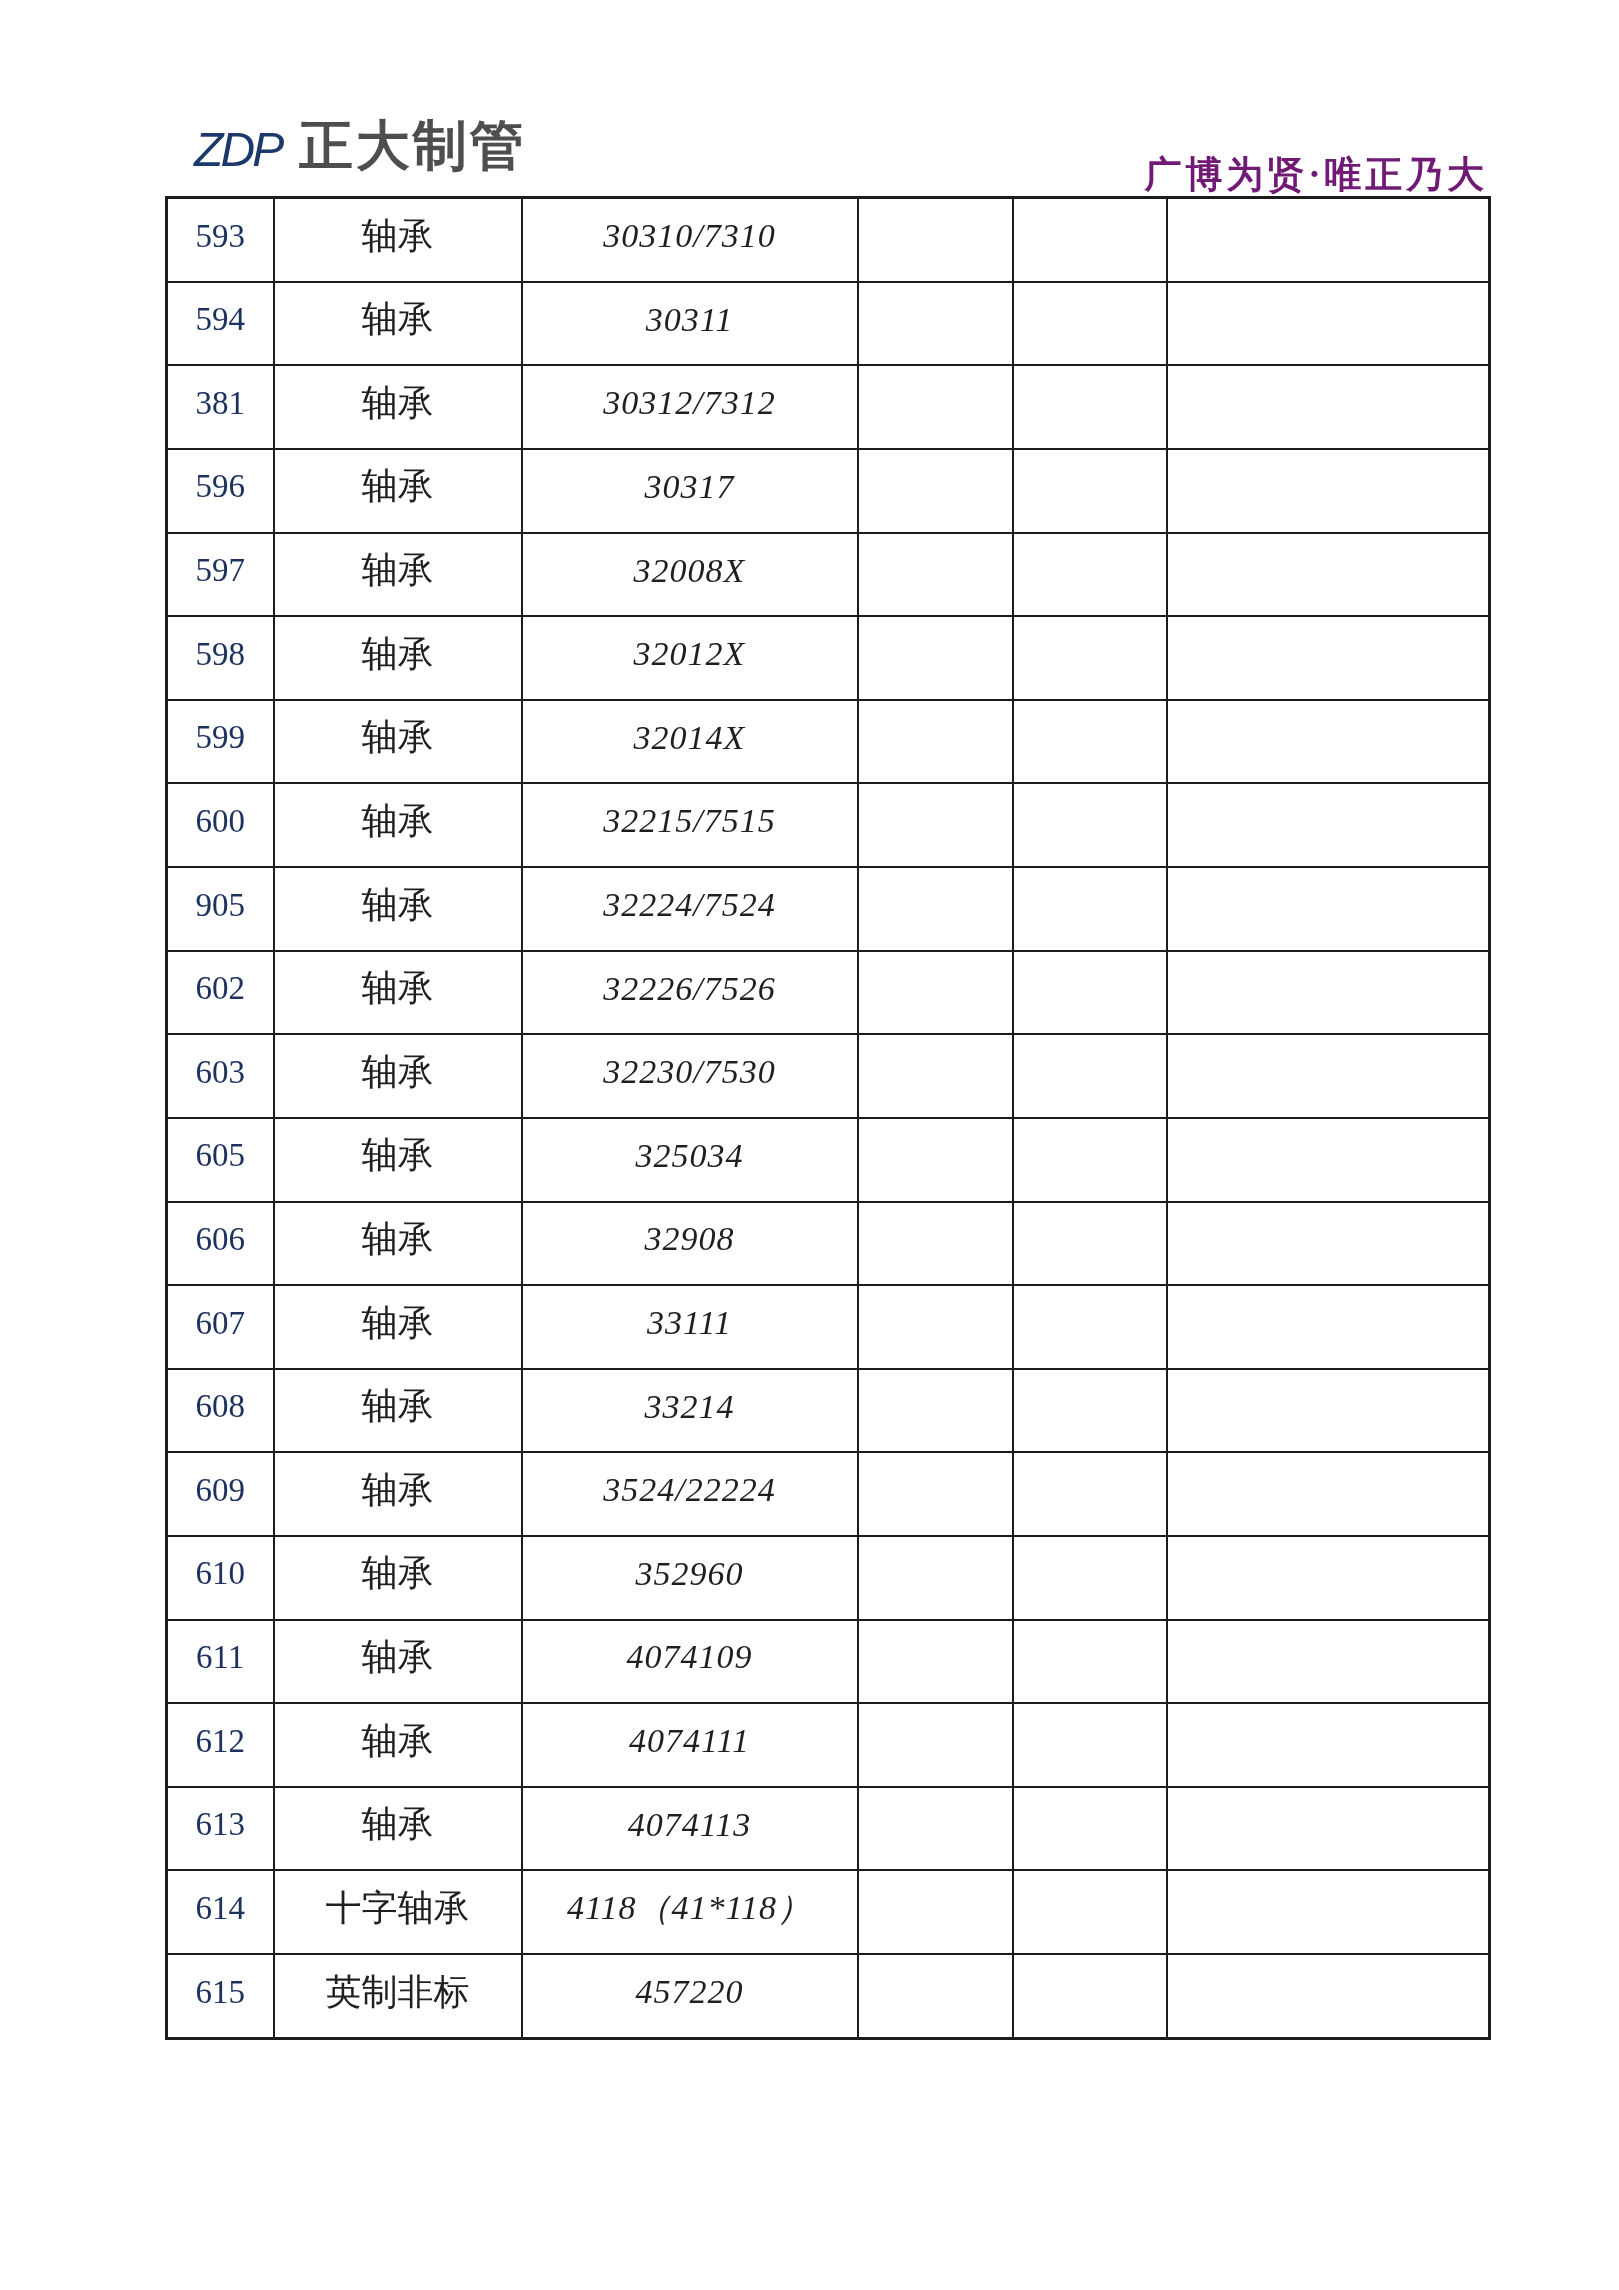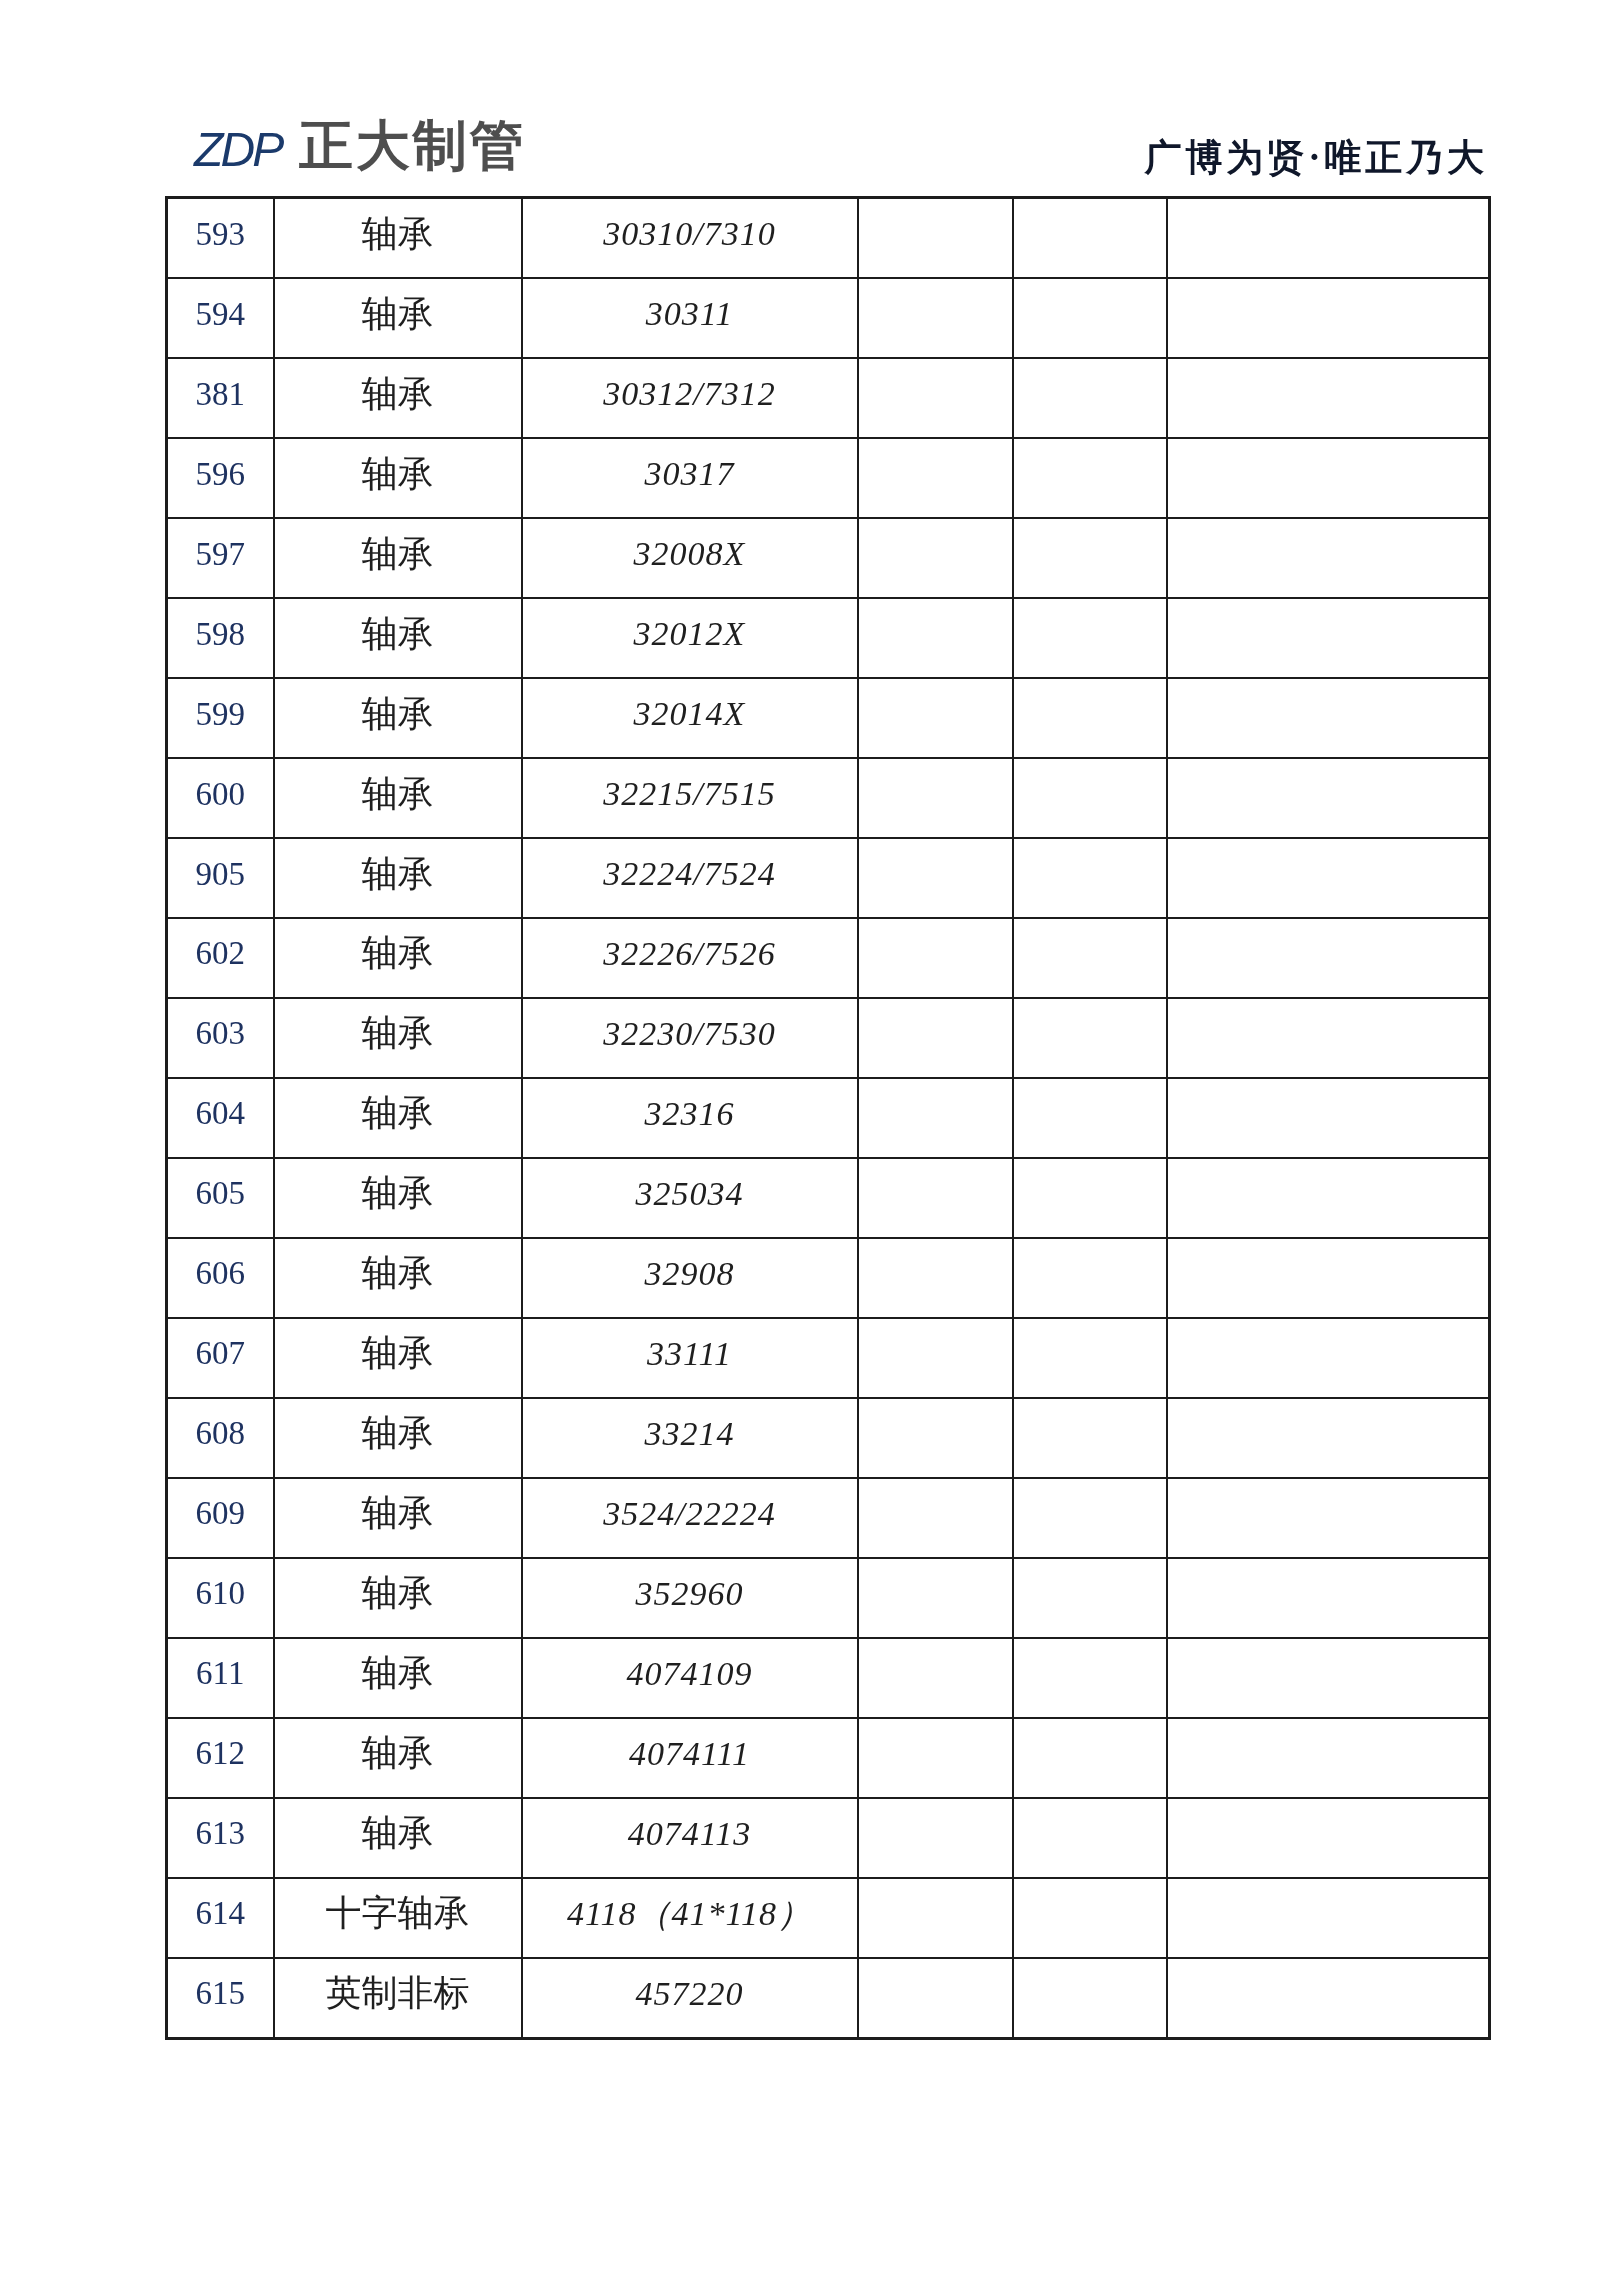--- a/index.html
+++ b/index.html
@@ -36,26 +36,26 @@
     font-family:"Liberation Sans","DejaVu Sans",sans-serif;
     font-weight:700;
     font-size:54px;
     color:#4e4e4e;
     letter-spacing:2.9px;
     line-height:1;
     padding-bottom:2px;
   }
   .slogan {
     position:absolute;
-    top:139px;
+    top:156px;
     right:131px;
     font-family:"Liberation Serif","DejaVu Serif",serif;
     font-weight:bold;
     font-size:37px;
-    color:#0f172a;
+    color:#701a75;
     letter-spacing:3.9px;
     line-height:1;
     margin-left:19px;
   }
 
   
   .doc-table-wrap {
     position:absolute;
     left:165px;
     top:196px;
@@ -204,28 +204,20 @@
           </tr>
           <tr>
             <td class="cell-no">603</td>
             <td class="cell-name">轴承</td>
             <td class="cell-model">32230/7530</td>
             <td class="cell-empty"></td>
             <td class="cell-empty"></td>
             <td class="cell-empty"></td>
           </tr>
           <tr>
-            <td class="cell-no">604</td>
-            <td class="cell-name">轴承</td>
-            <td class="cell-model">32316</td>
-            <td class="cell-empty"></td>
-            <td class="cell-empty"></td>
-            <td class="cell-empty"></td>
-          </tr>
-          <tr>
             <td class="cell-no">605</td>
             <td class="cell-name">轴承</td>
             <td class="cell-model">325034</td>
             <td class="cell-empty"></td>
             <td class="cell-empty"></td>
             <td class="cell-empty"></td>
           </tr>
           <tr>
             <td class="cell-no">606</td>
             <td class="cell-name">轴承</td>

